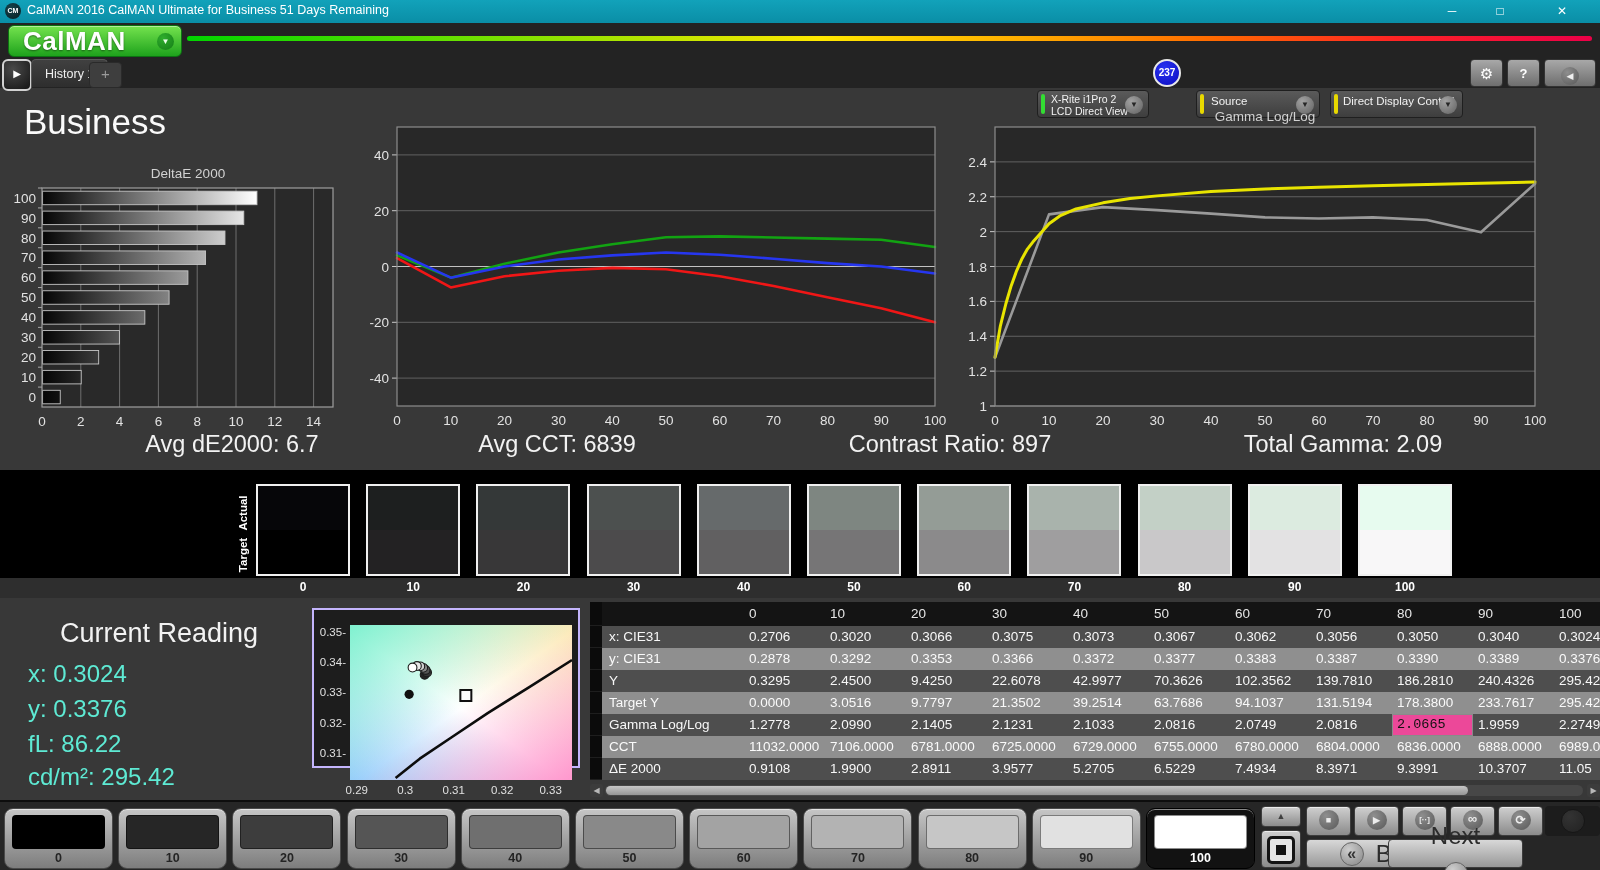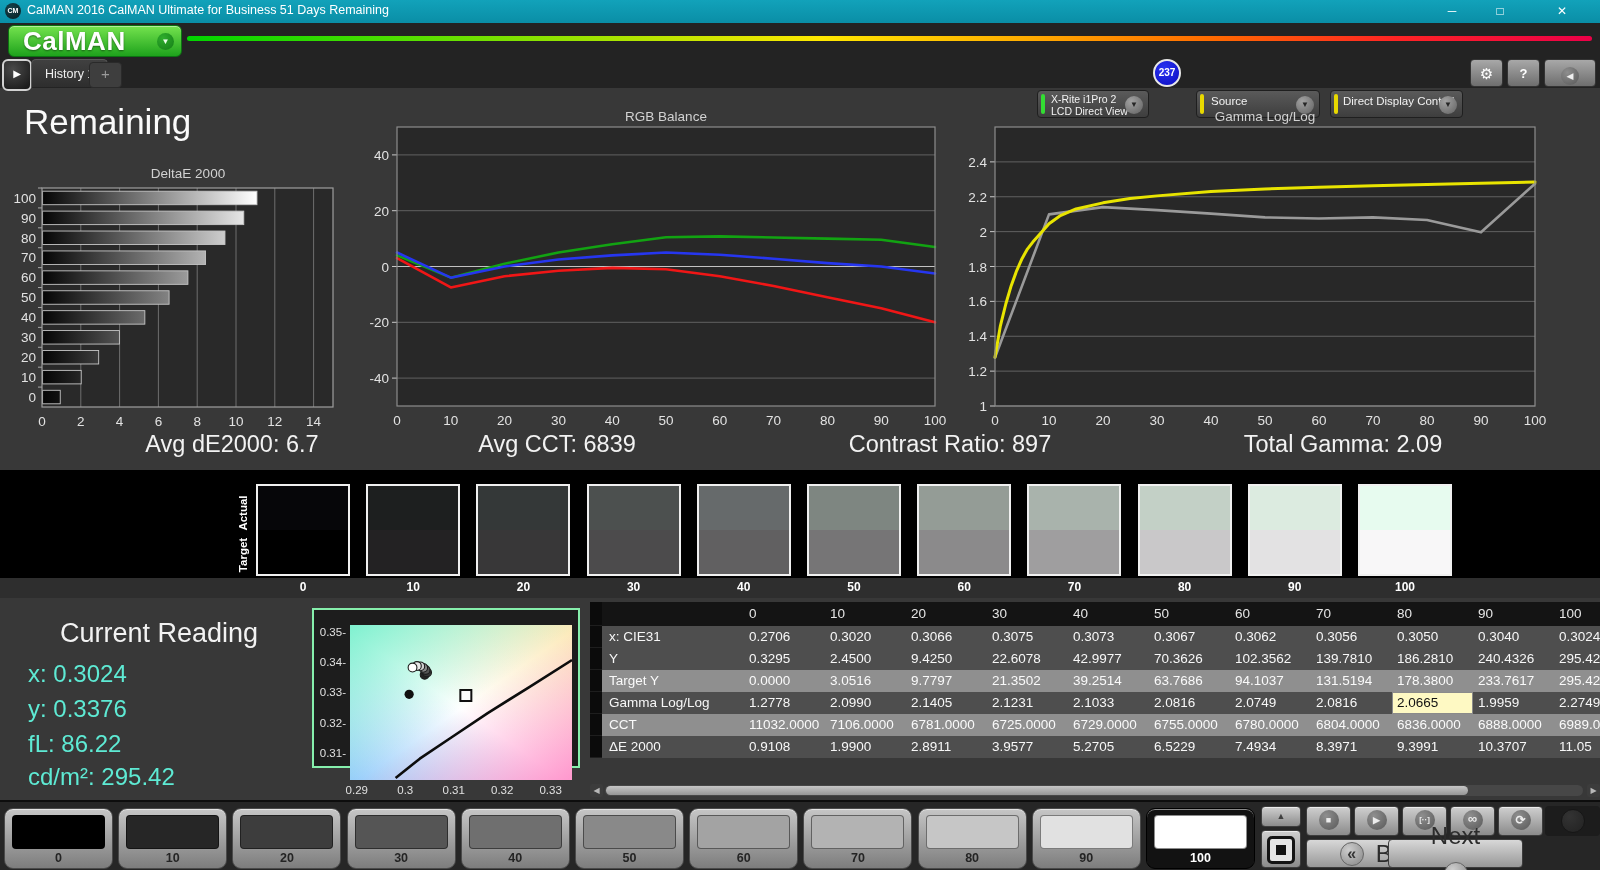--- a/index.html
+++ b/index.html
@@ -70,40 +70,40 @@
   .swatch{position:absolute;top:14px;width:94px;height:92px;border:2px solid #f0f0f0;box-sizing:border-box;}
   .swatch-half{width:100%;height:50%;}
   #swatch-labelstrip{position:absolute;left:0;top:108px;width:1600px;height:20px;background:#2e2e2e;}
   .swatch-label{position:absolute;top:2px;width:94px;text-align:center;font-size:12px;font-weight:bold;color:#fff;}
 
   
   #reading-title{left:28px;top:618px;font-size:27px;color:#f2f2f2;margin-left:32px;}
   .rline{position:absolute;left:28px;font-size:24px;color:#5eead4;}
 
   
-  #cie-panel{left:312px;top:608px;width:268px;height:160px;background:#1d1d1d;border:2px solid #86efac;box-sizing:border-box;}
+  #cie-panel{left:312px;top:608px;width:268px;height:160px;background:#1d1d1d;border:2px solid #c4b5fd;box-sizing:border-box;}
   #cie-plot{position:absolute;left:36px;top:15px;width:222px;height:155px;
      background:
        linear-gradient(to bottom right, rgba(120,240,205,.95), rgba(255,255,255,0) 52%, rgba(255,140,200,.9)),
        linear-gradient(to bottom left, rgba(252,232,180,.95), rgba(255,255,255,0) 52%, rgba(140,200,250,.9)),
        #fff;}
   #cie-svg{position:absolute;left:36px;top:15px;}
   .cie-ylab{position:absolute;width:30px;text-align:right;font-size:11.5px;color:#e0e0e0;}
   .cie-xlab{position:absolute;width:34px;text-align:center;font-size:11.5px;color:#e0e0e0;top:174px;}
 
   
   #data-table{left:590px;top:602px;width:1010px;height:180px;overflow:hidden;}
   .trow{display:flex;height:22px;line-height:22px;}
   .thead{height:24px;line-height:24px;background:#141414;color:#e6e6e6;}
   .dark{background:#4e4e4e;color:#f7f7f7;}
   .light{background:#8f8f8f;color:#fafafa;}
   .rowhead{width:12px;flex:none;background:#0b0b0b;border-bottom:1px solid #1e1e1e;box-sizing:border-box;}
   .tlabel{width:142px;flex:none;padding-left:7px;box-sizing:border-box;font-size:13.5px;white-space:nowrap;}
   .tcell{width:81px;flex:none;padding-left:5px;box-sizing:border-box;font-size:13.5px;white-space:nowrap;overflow:hidden;}
-  .selcell{background:#fef9c3;color:#121212;box-shadow:inset 0 0 0 1px #8a8a8a;}
+  .selcell{background:#ec4899;color:#121212;box-shadow:inset 0 0 0 1px #8a8a8a;font-family:Liberation Mono, monospace;}
   #table-scrollbar{left:590px;top:783px;width:1012px;height:15px;}
   .sb-arrow{position:absolute;top:1px;width:13px;height:13px;background:#3c3c3c;color:#b8b8b8;font-size:8px;
      text-align:center;line-height:13px;border-radius:2px;}
   #sb-track{position:absolute;left:15px;top:2px;width:978px;height:11px;background:#474747;border-radius:6px;}
   #sb-thumb{position:absolute;left:1px;top:1px;width:862px;height:9px;border-radius:5px;
      background:linear-gradient(#c6c6c6,#969696);}
 
   
   #bottom-strip{left:0;top:800px;width:1600px;height:70px;background:#262626;border-top:2px solid #0d0d0d;box-sizing:border-box;}
   .patch-btn{position:absolute;top:6px;width:109px;height:61px;border-radius:9px;
@@ -176,23 +176,22 @@
       <div>Direct Display Control</div>
       <div class="ddchev">▼</div>
     </div>
     <div class="toolbtn" id="btn-gear">⚙</div>
     <div class="toolbtn" id="btn-help">?</div>
     <div class="toolbtn" id="btn-collapse">
       <span class="cgl">◀</span>
     </div>
   </div>
 
-  <div class="abs" id="page-title">Remaining</div>
+  <div class="abs" id="page-title">Business</div>
   <div class="chart-title" id="t-deltae">DeltaE 2000</div>
-  <div class="chart-title" id="t-rgb">RGB Balance</div>
   <div class="chart-title" id="t-gamma">Gamma Log/Log</div>
 
   <svg class="abs" id="svg-deltae" style="left:0;top:160px;" width="360" height="280">
       <rect x="42" y="28" width="291" height="219" fill="#292929"></rect>
       <text x="42" y="266" text-anchor="middle" font-family="&quot;Liberation Sans&quot;,sans-serif" font-size="13.5" fill="#e2e2e2">0</text>
       <line x1="80.8" y1="28" x2="80.8" y2="247" stroke="#6e6e6e" stroke-width="1"></line>
       <text x="80.8" y="266" text-anchor="middle" font-family="&quot;Liberation Sans&quot;,sans-serif" font-size="13.5" fill="#e2e2e2">2</text>
       <line x1="119.6" y1="28" x2="119.6" y2="247" stroke="#6e6e6e" stroke-width="1"></line>
       <text x="119.6" y="266" text-anchor="middle" font-family="&quot;Liberation Sans&quot;,sans-serif" font-size="13.5" fill="#e2e2e2">4</text>
       <line x1="158.4" y1="28" x2="158.4" y2="247" stroke="#6e6e6e" stroke-width="1"></line>
@@ -484,20 +483,35 @@
         <div class="tcell">0.3066</div>
         <div class="tcell">0.3075</div>
         <div class="tcell">0.3073</div>
         <div class="tcell">0.3067</div>
         <div class="tcell">0.3062</div>
         <div class="tcell">0.3056</div>
         <div class="tcell">0.3050</div>
         <div class="tcell">0.3040</div>
         <div class="tcell">0.3024</div>
       </div>
+      <div class="trow light">
+        <div class="rowhead"></div>
+        <div class="tlabel">y: CIE31</div>
+        <div class="tcell">0.2878</div>
+        <div class="tcell">0.3292</div>
+        <div class="tcell">0.3353</div>
+        <div class="tcell">0.3366</div>
+        <div class="tcell">0.3372</div>
+        <div class="tcell">0.3377</div>
+        <div class="tcell">0.3383</div>
+        <div class="tcell">0.3387</div>
+        <div class="tcell">0.3390</div>
+        <div class="tcell">0.3389</div>
+        <div class="tcell">0.3376</div>
+      </div>
       <div class="trow dark">
         <div class="rowhead"></div>
         <div class="tlabel">Y</div>
         <div class="tcell">0.3295</div>
         <div class="tcell">2.4500</div>
         <div class="tcell">9.4250</div>
         <div class="tcell">22.6078</div>
         <div class="tcell">42.9977</div>
         <div class="tcell">70.3626</div>
         <div class="tcell">102.3562</div>

